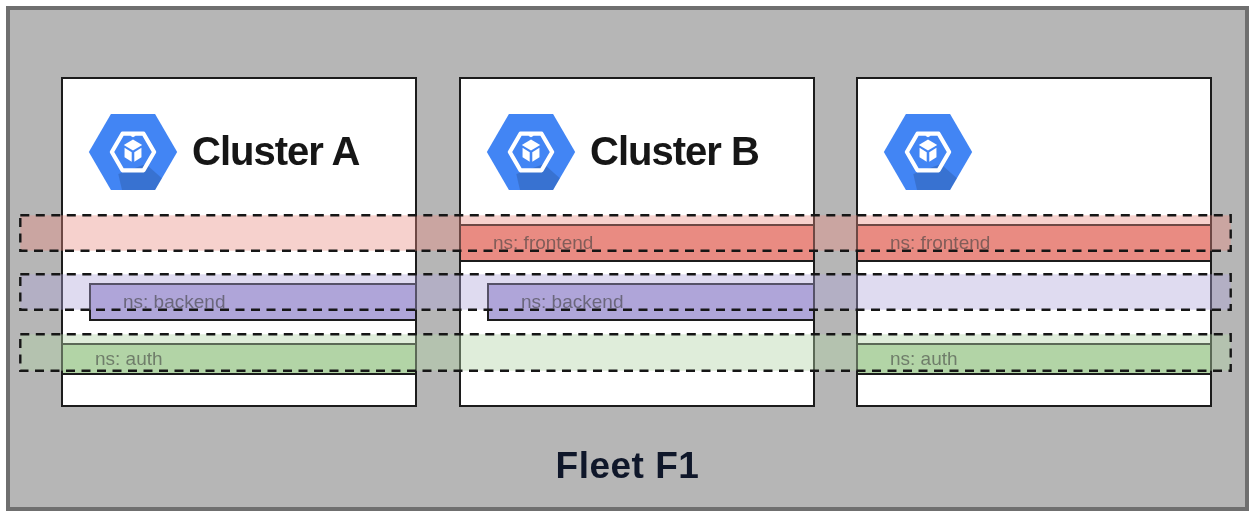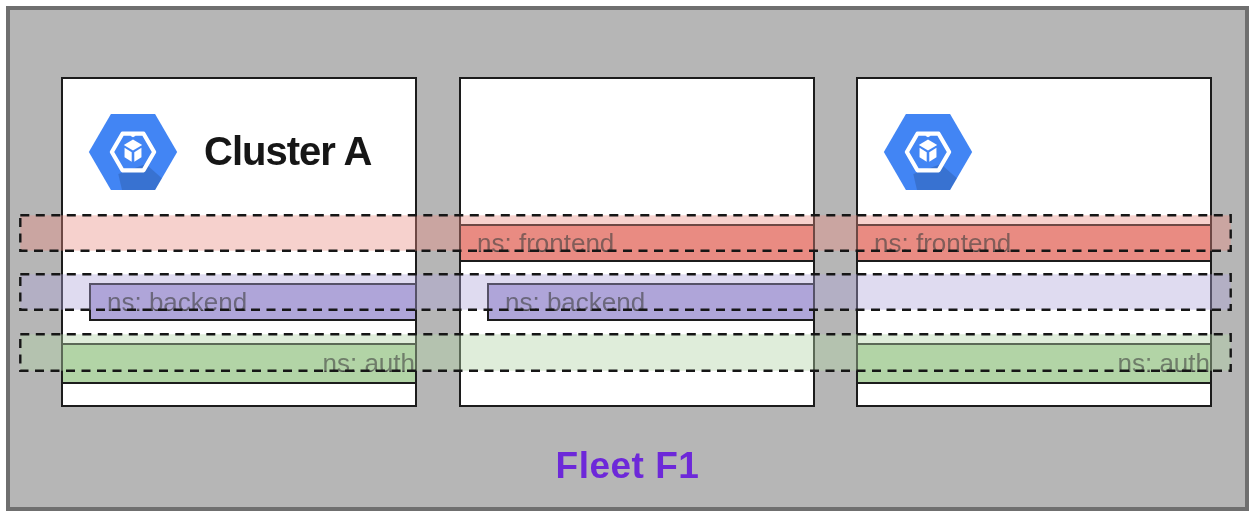--- a/index.html
+++ b/index.html
@@ -39,44 +39,43 @@
     position:absolute;left:0;top:0;right:0;height:145px;
     display:flex;align-items:center;
     padding-left:24px;gap:13px;
     z-index:5;
   }
   .gke-icon{width:92px;height:92px;flex:0 0 auto;}
   .cluster-title{
     font-size:40px;font-weight:bold;color:#161616;
     letter-spacing:-1px;
     white-space:nowrap;
-    margin-left:12px;
   }
   
   .band{
     position:absolute;left:19px;width:1213px;
     z-index:3;pointer-events:none;display:block;
   }
   .band-frontend{top:214px;height:38px;}
   .band-backend{top:273px;height:38px;}
   .band-auth{top:333px;height:39px;}
   .band rect{stroke:#161616;stroke-width:2.4;stroke-dasharray:9 6.5;}
   
   .ns-row{
     position:absolute;left:-2px;right:-2px;
     box-sizing:border-box;
     border:2px solid #1c1c1c;
     display:flex;align-items:center;
-    padding-left:16px;
-    font-size:26px;color:#3e3e3e;
+    padding-left:32px;
+    font-size:19px;color:#3e3e3e;
     z-index:4;
   }
   .row-frontend{top:145px;height:38px;}
   .row-backend{top:204px;height:38px;margin-left:28px;}
-  .row-auth{top:264px;height:41px;justify-content:flex-end;}
+  .row-auth{top:264px;height:32px;}
 </style>
 </head>
 <body>
 
 <div class="page">
 
   <div class="fleet" style="background-color: rgb(182, 182, 182); border-color: rgb(111, 111, 111);">
 
     <div class="cluster cluster-a">
       <div class="cluster-header">
@@ -98,20 +97,32 @@
       </div>
       <div class="ns-row row-backend" style="background-color: rgb(175, 166, 217);">
         <span>ns: backend</span>
       </div>
       <div class="ns-row row-auth" style="background-color: rgb(178, 212, 166);">
         <span>ns: auth</span>
       </div>
     </div>
 
     <div class="cluster cluster-b">
+      <div class="cluster-header">
+        <svg class="gke-icon" viewBox="0 0 100 100">
+          <polygon points="2,50 26,8.6 74,8.6 98,50 74,91.4 26,91.4" fill="#4285F4" style="fill: rgb(66, 133, 244);"></polygon>
+          <polygon clip-path="url(#hexclip)" points="34,74 64,63 100,95 100,100 40,100" fill="rgba(0,0,0,0.14)"></polygon>
+          <polygon points="73,50 61.5,30.1 38.5,30.1 27,50 38.5,69.9 61.5,69.9" fill="none" stroke="#ffffff" stroke-width="4.5" stroke-linejoin="round"></polygon>
+          <polygon points="50,30.5 53,32.3 50,34.1 47,32.3" fill="#ffffff"></polygon>
+          <polygon points="50,36.5 60,42.5 50,48.5 40,42.5" fill="#ffffff"></polygon>
+          <polygon points="40.8,45.5 48.6,50.2 48.6,60.5 40.8,55.8" fill="#ffffff"></polygon>
+          <polygon points="59.2,45.5 51.4,50.2 51.4,60.5 59.2,55.8" fill="#ffffff"></polygon>
+        </svg>
+        <div class="cluster-title">Cluster B</div>
+      </div>
       <div class="ns-row row-frontend" style="background-color: rgb(233, 139, 131);">
         <span>ns: frontend</span>
       </div>
       <div class="ns-row row-backend" style="background-color: rgb(175, 166, 217);">
         <span>ns: backend</span>
       </div>
     </div>
 
     <div class="cluster cluster-c">
       <div class="cluster-header">
@@ -126,21 +137,21 @@
         </svg>
       </div>
       <div class="ns-row row-frontend" style="background-color: rgb(233, 139, 131);">
         <span>ns: frontend</span>
       </div>
       <div class="ns-row row-auth" style="background-color: rgb(178, 212, 166);">
         <span>ns: auth</span>
       </div>
     </div>
 
-    <div class="fleet-label" style="color: #6d28d9;">Fleet F1</div>
+    <div class="fleet-label" style="color: #0f172a;">Fleet F1</div>
   </div>
 
   <svg class="band band-frontend" width="1213" height="38">
     <rect x="1.3" y="1.3" width="1210.4" height="35.4" style="fill: rgba(233, 139, 131, 0.4);"></rect>
   </svg>
   <svg class="band band-backend" width="1213" height="38">
     <rect x="1.3" y="1.3" width="1210.4" height="35.4" style="fill: rgba(175, 166, 217, 0.4);"></rect>
   </svg>
   <svg class="band band-auth" width="1213" height="39">
     <rect x="1.3" y="1.3" width="1210.4" height="36.4" style="fill: rgba(178, 212, 166, 0.42);"></rect>

